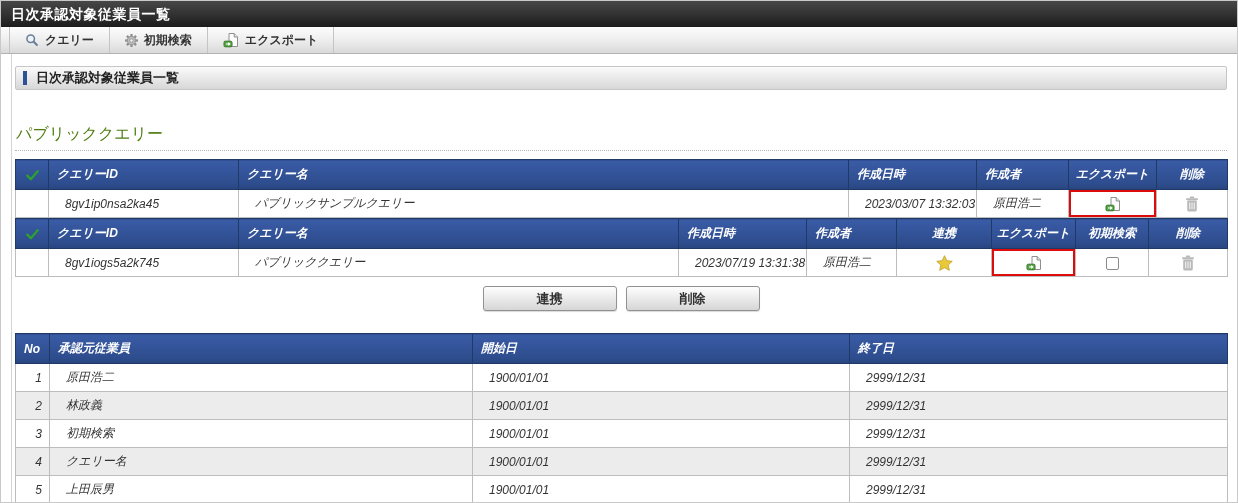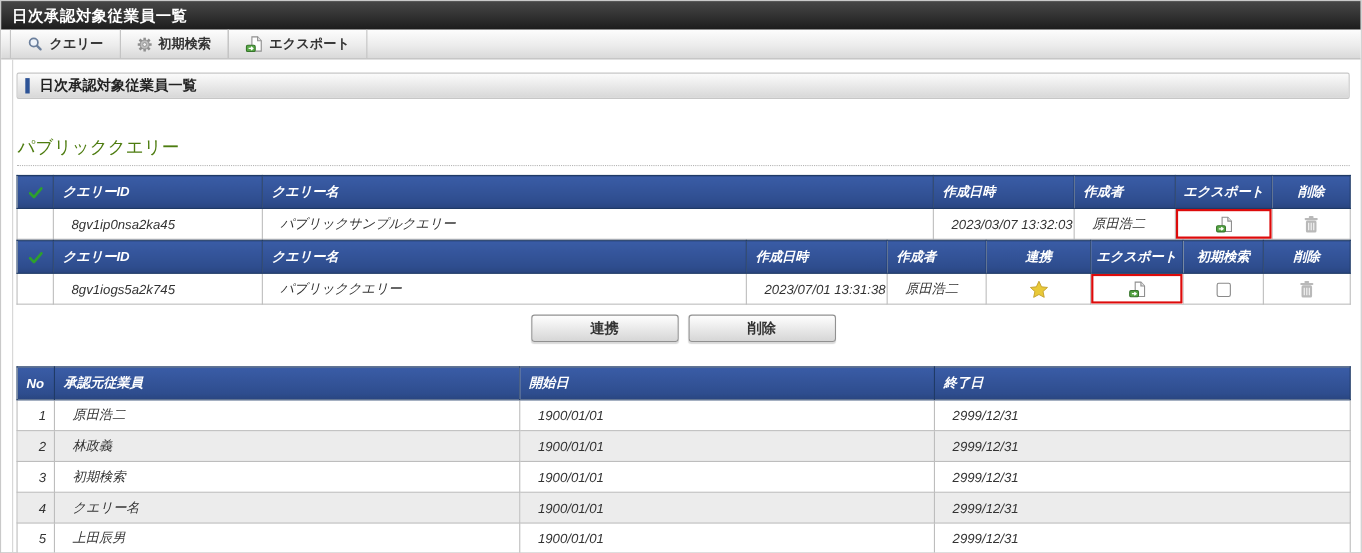--- a/index.html
+++ b/index.html
@@ -239,21 +239,21 @@
         <th class="center">エクスポート</th>
         <th class="center">初期検索</th>
         <th class="center">削除</th>
       </tr>
     </thead>
     <tbody>
       <tr>
         <td class="center"></td>
         <td>8gv1iogs5a2k745</td>
         <td>パブリッククエリー</td>
-        <td>2023/07/01 13:31:38</td>
+        <td>2023/07/19 13:31:38</td>
         <td>原田浩二</td>
         <td class="center">
           <span class="icon-btn"><svg width="17" height="16" viewBox="0 0 20 19">
                 <use href="#def-star"></use>
               </svg></span>
         </td>
         <td class="center rel">
           <span class="icon-btn"><svg width="16" height="16" viewBox="0 0 16 16">
                 <use href="#def-export"></use>
               </svg></span>

